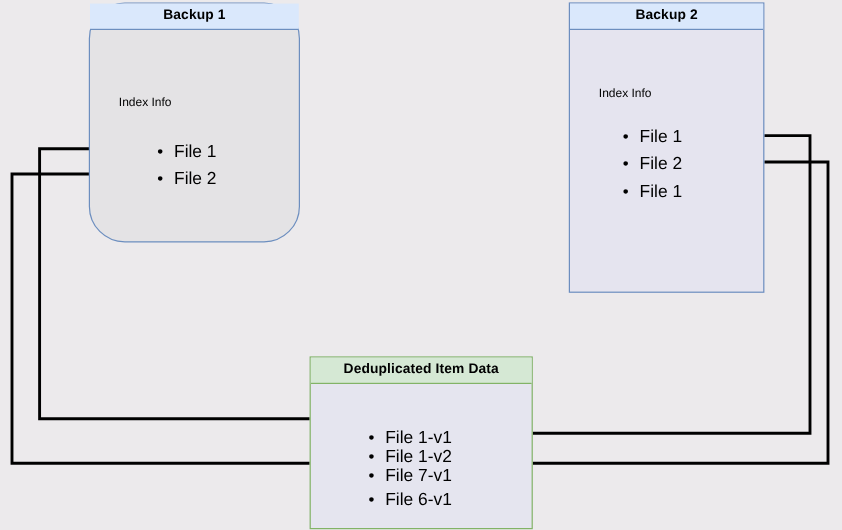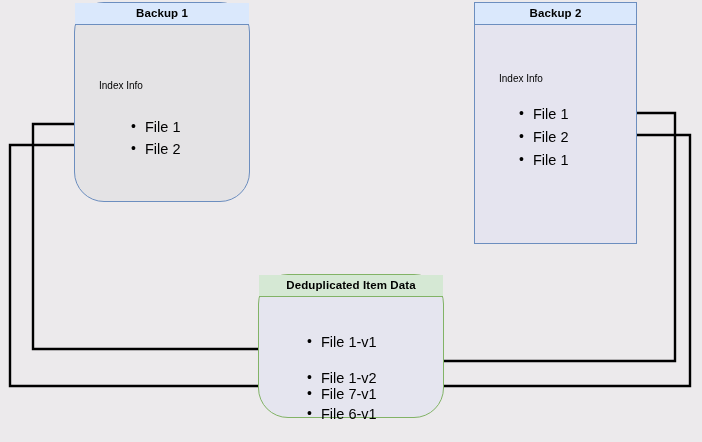--- a/index.html
+++ b/index.html
@@ -130,25 +130,25 @@
     <div class="node-body">
       <div class="index-label" style="left:24px; top:48px;">Index Info</div>
       <ul class="file-list" style="left:44px; top:81px;">
         <li style="margin-bottom:7px;">File 1</li>
         <li style="margin-bottom:7px;">File 2</li>
         <li>File 1</li>
       </ul>
     </div>
   </div>
 
-  <div class="node dedup" style="left:258px; top:274px; width:186px; height:144px;border-radius:30px;">
+  <div class="node dedup" style="left:258px; top:297px; width:186px; height:144px;">
     <div class="node-header">Deduplicated Item Data</div>
     <div class="node-body">
       <ul class="file-list" style="left:48px; top:37px;">
-        <li style="margin-bottom:20px;">File 1-v1</li>
+        <li style="margin-bottom:0;">File 1-v1</li>
         <li style="margin-bottom:0;">File 1-v2</li>
         <li style="margin-bottom:4px;">File 7-v1</li>
         <li>File 6-v1</li>
       </ul>
     </div>
   </div>
 
 </div>
 
 </body></html>

